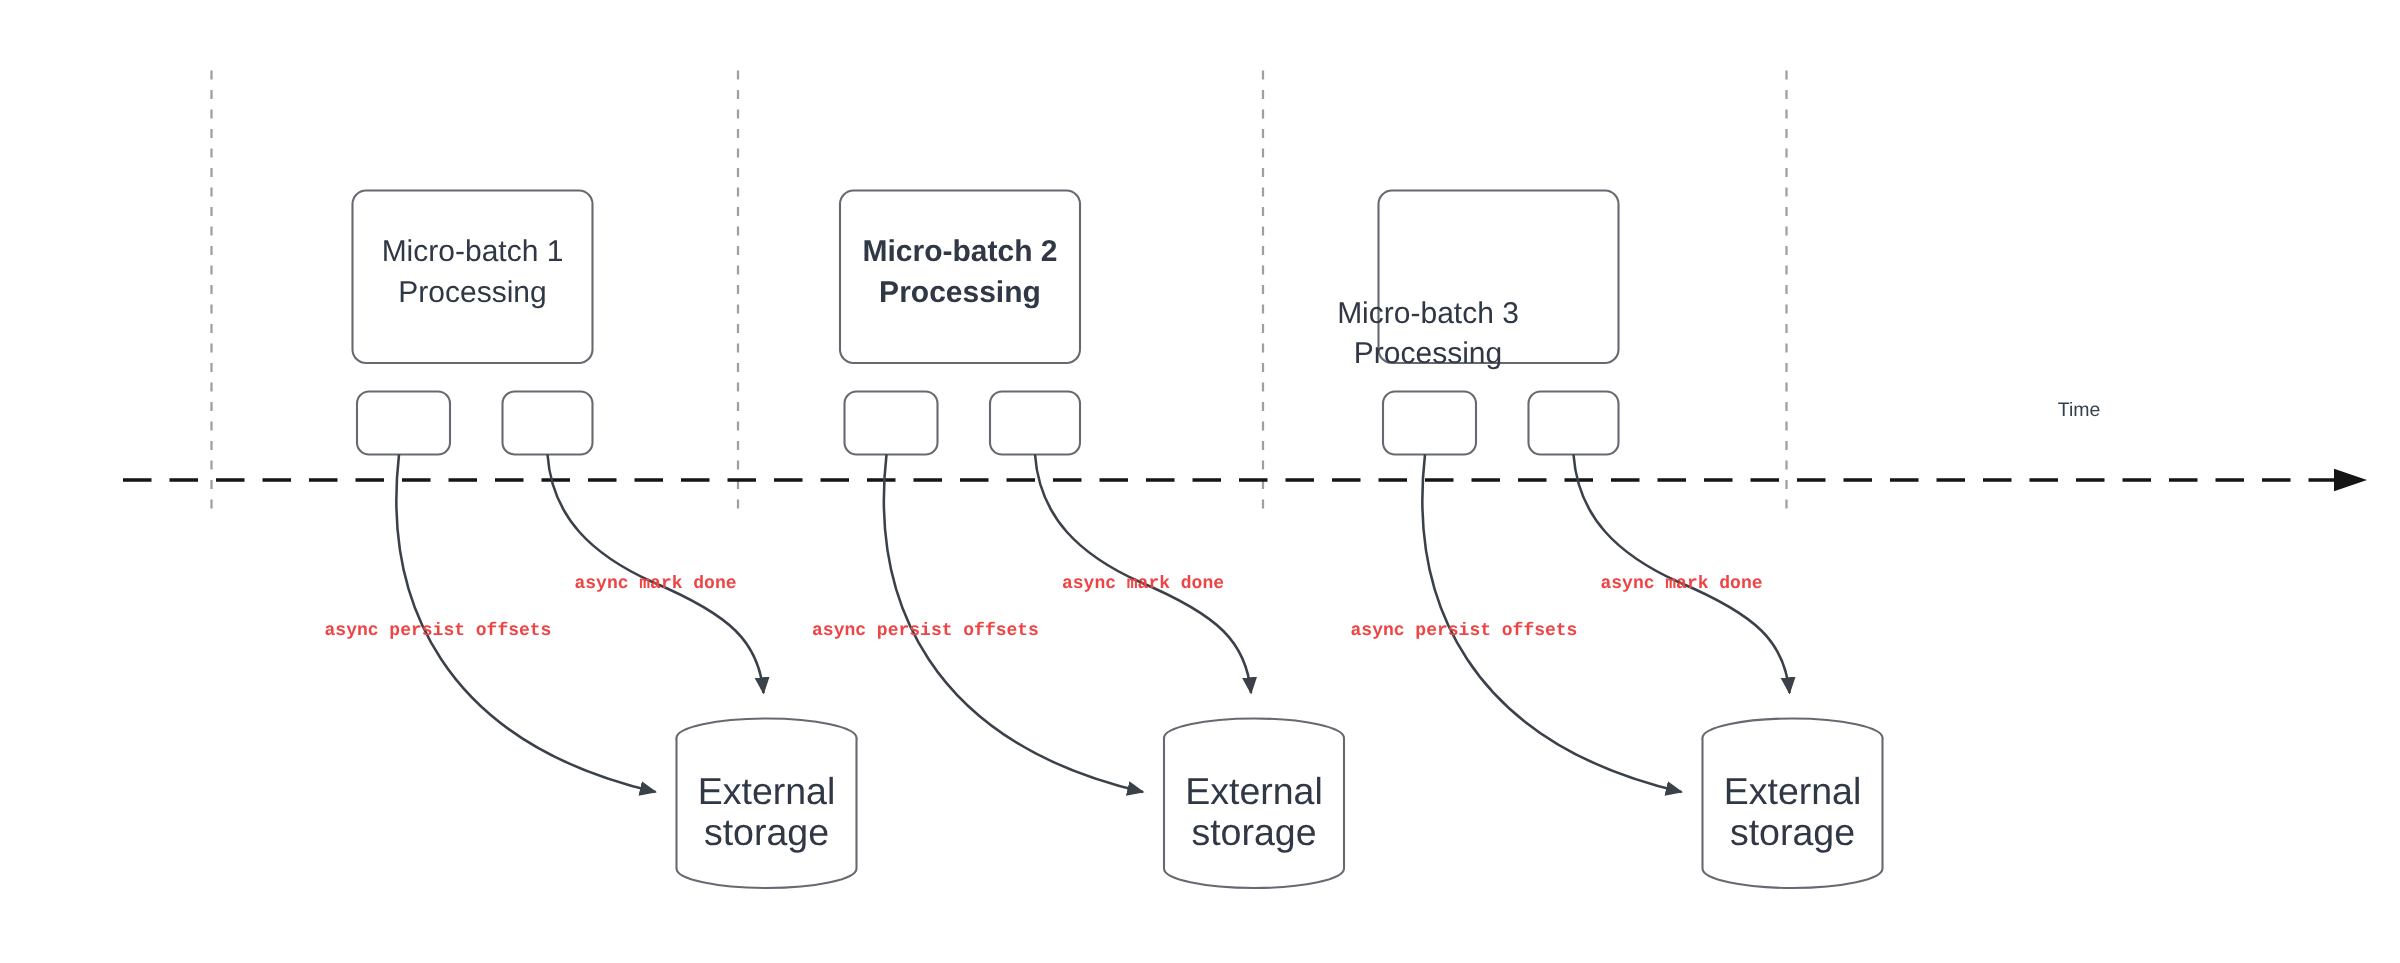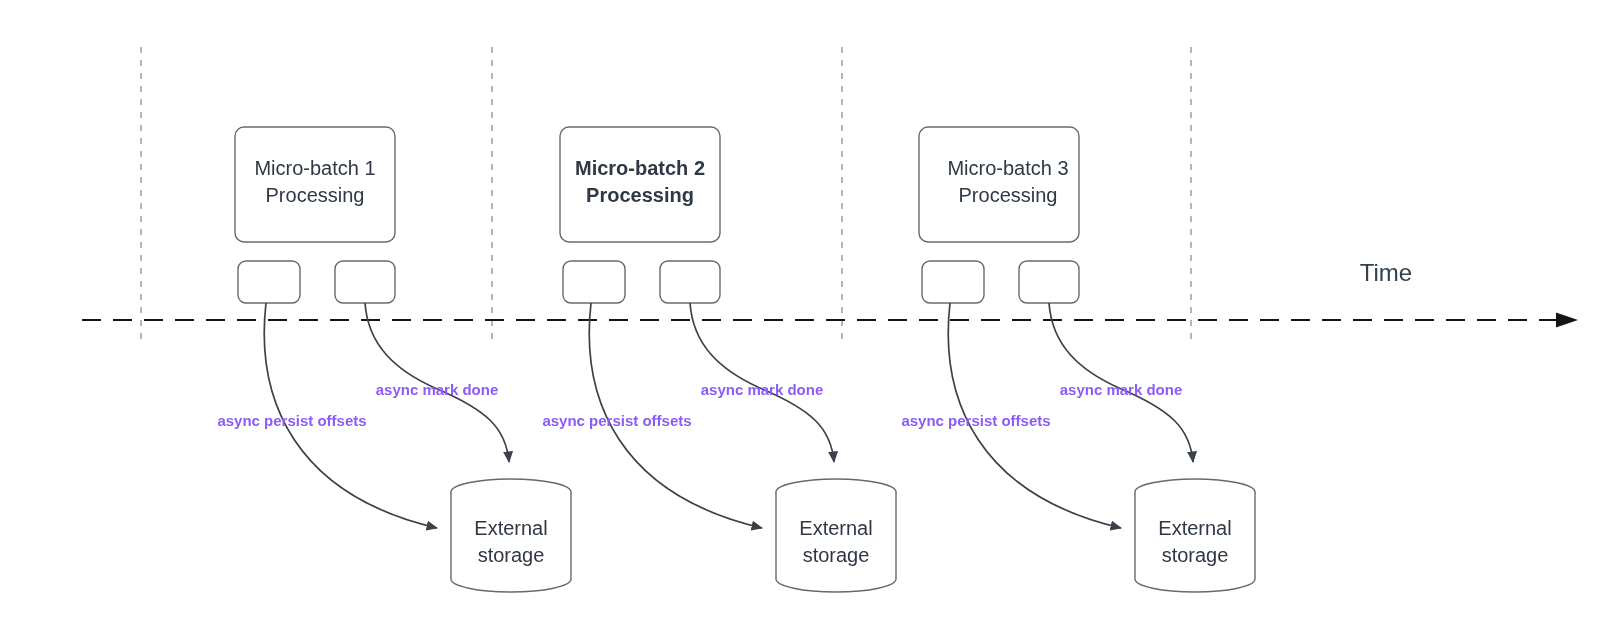--- a/index.html
+++ b/index.html
@@ -13,30 +13,30 @@
   }
   .shapes { position: absolute; left: 0; top: 0; }
   .lbl {
     position: absolute;
     text-align: center;
     color: #2f3844;
     -webkit-user-select: none;
     user-select: none;
   }
   .node-label   { width: 160px; font-size: 20px; line-height: 27px; }
-  .storage-label{ width: 120px; font-size: 20px; line-height: 27px; }
-  .edge-label   { width: 240px; font-size: 15px; line-height: 17px; font-weight: 700; color: #8b5cf6; }
-  .time-label   { width: 100px; font-size: 24px; line-height: 24px; color: #33404d; }
+  .storage-label{ width: 120px; font-size: 25px; line-height: 27px; }
+  .edge-label   { width: 240px; font-size: 12px; line-height: 17px; font-weight: 700; color: #ef4444; font-family: Liberation Mono, monospace; }
+  .time-label   { width: 100px; font-size: 13px; line-height: 24px; color: #33404d; }
 
   
   .g0 .node-label    { left: 235px; }  .g0 .storage-label { left: 451px; }
   .g0 .persist-label { left: 172px; }  .g0 .done-label    { left: 317px; }
   .g1 .node-label    { left: 560px; font-weight: bold; }  .g1 .storage-label { left: 776px; }
   .g1 .persist-label { left: 497px; }  .g1 .done-label    { left: 642px; }
-  .g2 .node-label    { left: 928px; }  .g2 .storage-label { left: 1135px; }
+  .g2 .node-label    { left: 872px; margin-top: 41px; }  .g2 .storage-label { left: 1135px; }
   .g2 .persist-label { left: 856px; }  .g2 .done-label    { left: 1001px; }
 
   .node-label    { top: 155px; }
   .storage-label { top: 515px; }
   .persist-label { top: 412px; }
   .done-label    { top: 381px; }
   .time-label    { left: 1336px; top: 261px; }
 </style>
 </head>
 <body>

